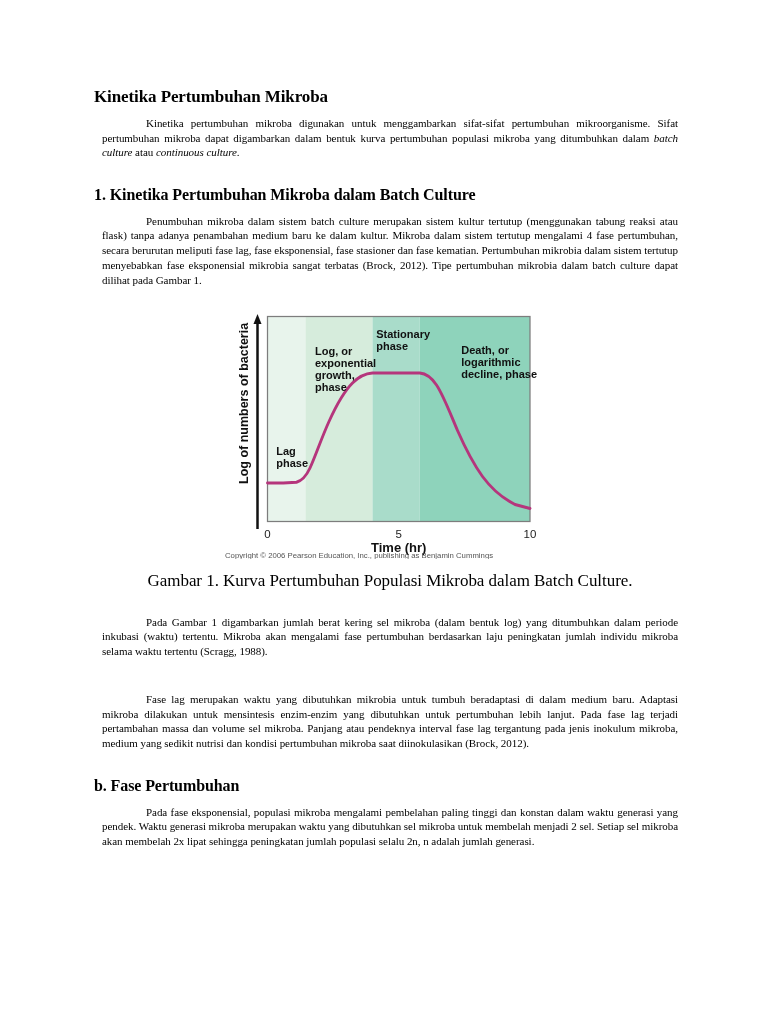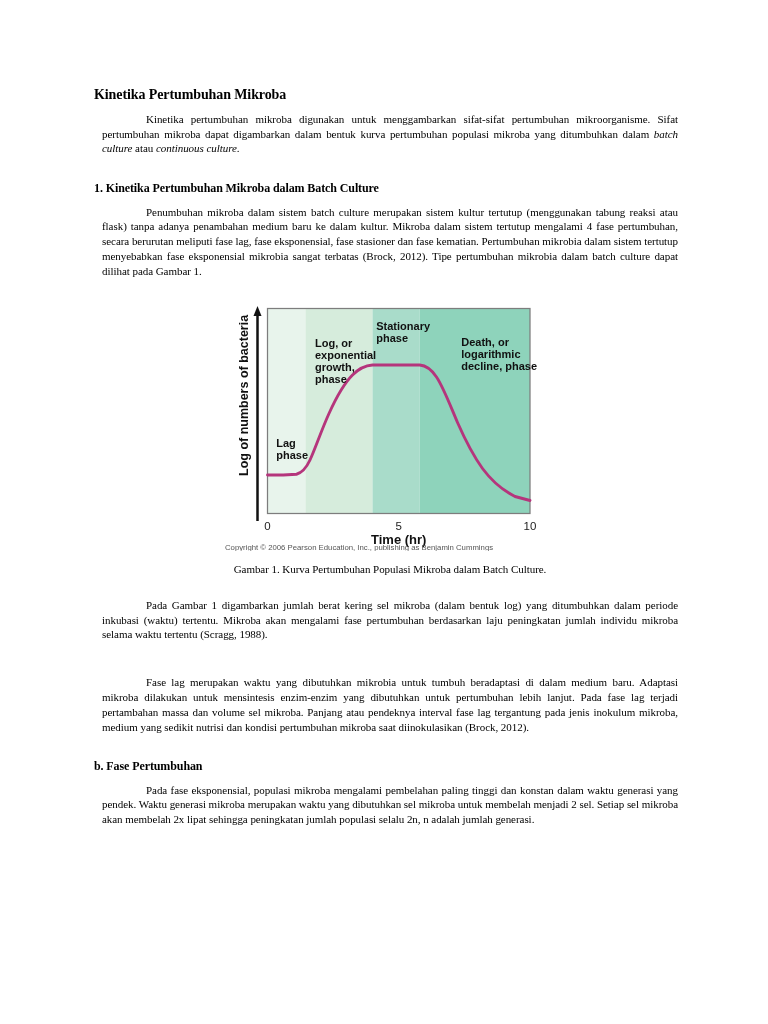--- a/index.html
+++ b/index.html
@@ -15,28 +15,28 @@
     overflow: hidden;
   }
   .page {
     position: relative;
     width: 768px;
     height: 1024px;
     box-sizing: border-box;
     padding: 86px 82px 0 94px;
   }
   .doc-title {
-    font-size: 14px;
+    font-size: 17px;
     font-weight: bold;
     line-height: 1.28;
     margin: 0 0 0 0;
     letter-spacing: -0.1px;
   }
   .section-heading {
-    font-size: 12px;
+    font-size: 16px;
     font-weight: bold;
     line-height: 1.28;
     margin: 0;
     letter-spacing: -0.1px;
   }
   p.body-text {
     font-size: 11px;
     line-height: 1.345;
     margin: 8px;
     text-align: justify;
@@ -59,21 +59,21 @@
     display: flex;
     flex-direction: column;
     align-items: center;
   }
   .figure-img {
     width: 330px;
     height: 250px;
     display: block;
   }
   .figure-caption {
-    font-size: 11px;
+    font-size: 17px;
     line-height: 1.3;
     text-align: center;
     margin-top: 11px;
     letter-spacing: -0.05px;
   }
   .chart-label {
     font-family: "Liberation Sans", "DejaVu Sans", sans-serif;
     font-weight: bold;
     font-size: 4.4px;
     fill: #111111;

